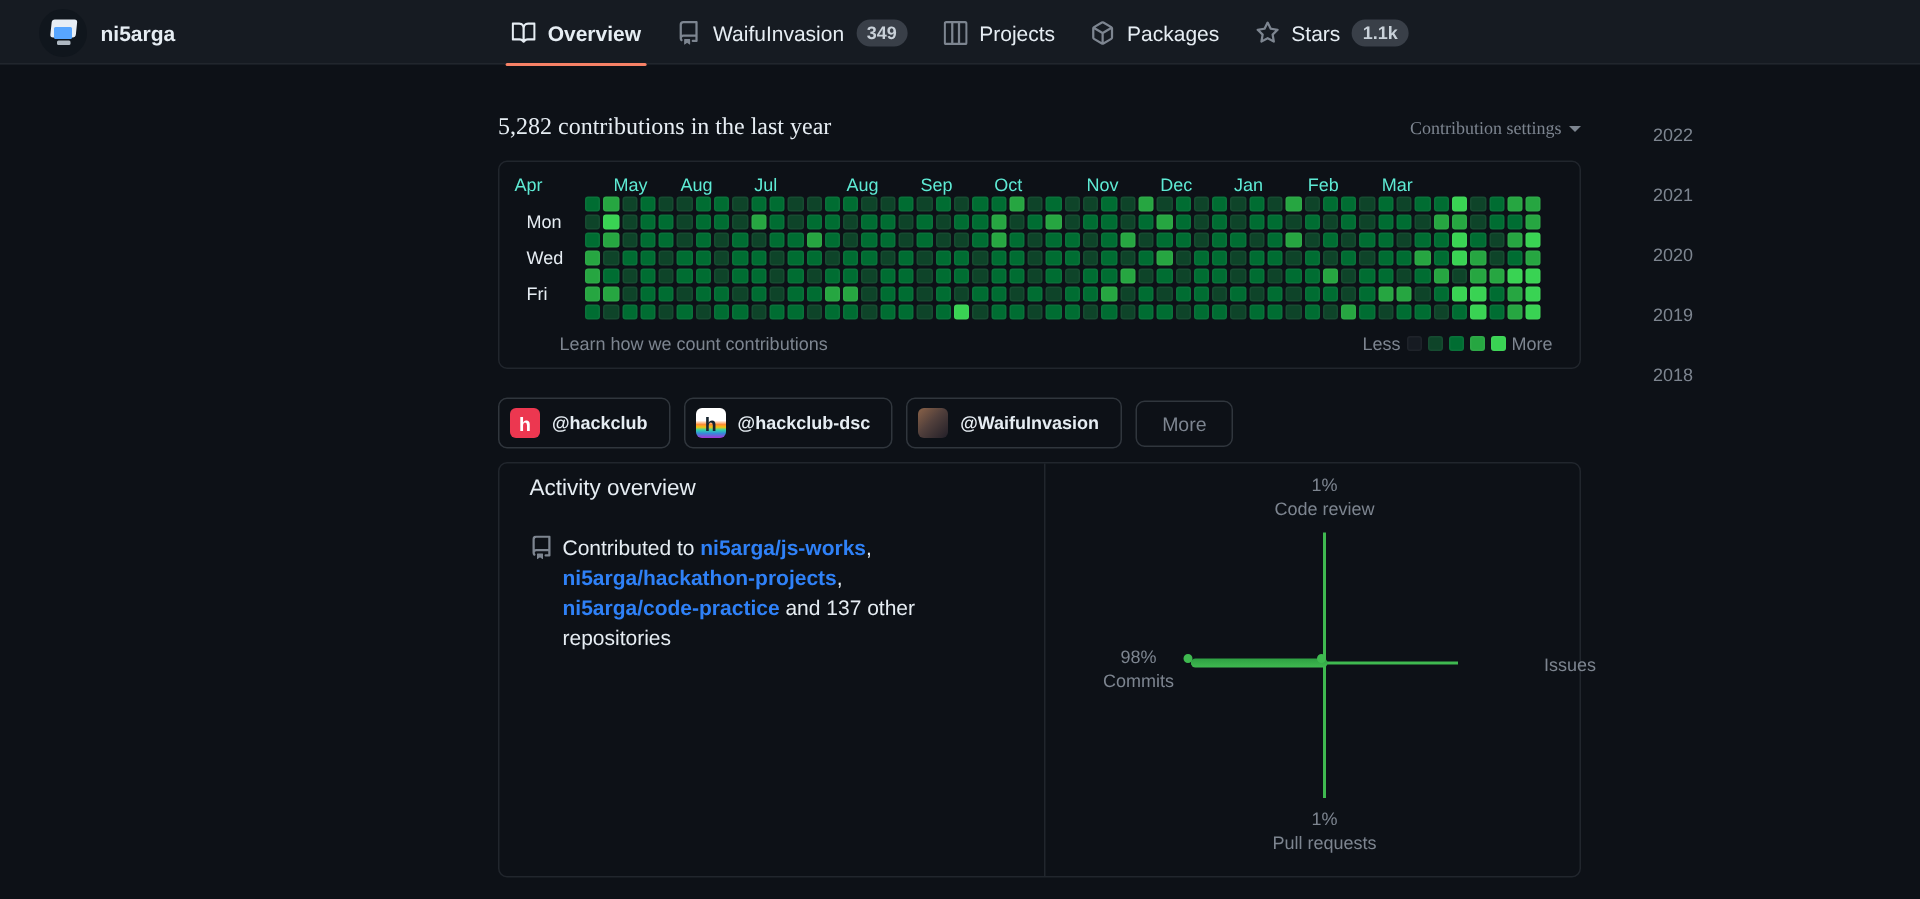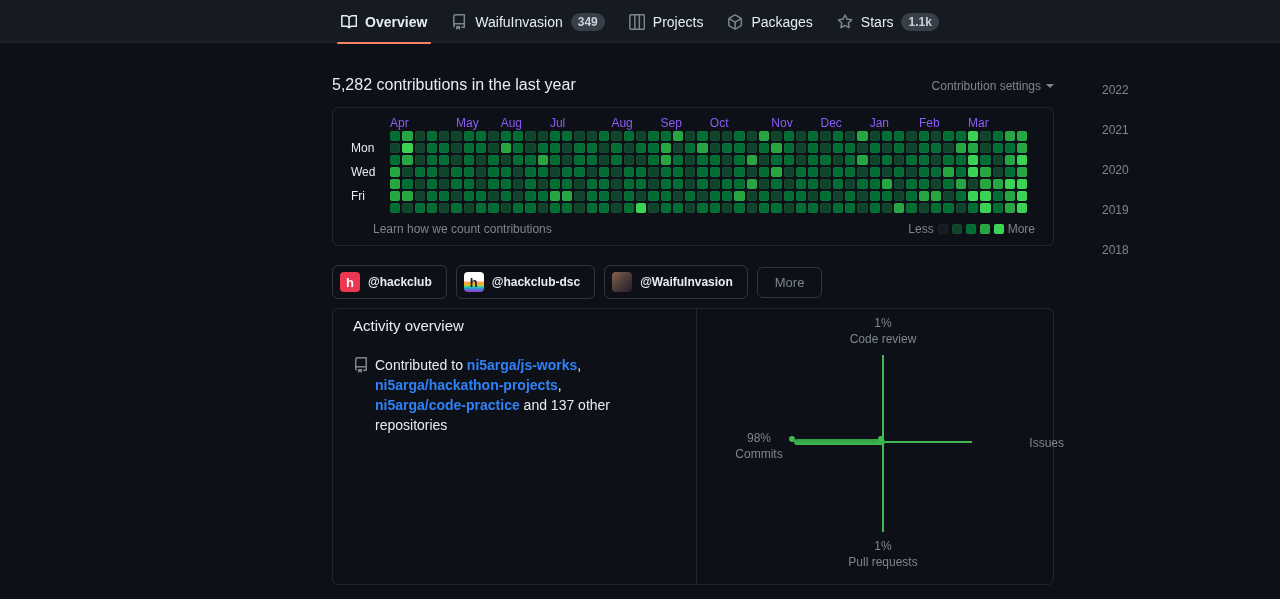--- a/index.html
+++ b/index.html
@@ -19,27 +19,27 @@
   .uname { font-size:14px; font-weight:600; color:#e6edf3; cursor:pointer; }
   .nav { position:absolute; left:50%; top:0; transform:translateX(-50%); height:43px; display:flex; align-items:stretch; }
   .tab { display:flex; align-items:center; gap:8px; padding:0 12px; font-size:14px; color:#e6edf3; text-decoration:none; position:relative; cursor:pointer; }
   .tab .octicon { color:#7d8590; }
   .tab.active { font-weight:600; }
   .tab.active .octicon { color:#e6edf3; }
   .tab.active::after { content:""; position:absolute; left:8px; right:8px; bottom:-1px; height:2px; background:#f78166; border-radius:3px; }
   .pill { background:rgba(110,118,129,0.4); color:#c9d1d9; font-size:12px; font-weight:600; line-height:18px; padding:0 7px; border-radius:10px; }
   
   .content { position:absolute; left:332px; top:43px; width:722px; }
-  .c-head { margin-top:33px; display:flex; justify-content:space-between; align-items:baseline; }
+  .c-head { margin-top:33px; display:flex; justify-content:space-between; align-items:baseline;font-family:Liberation Serif, serif; }
   h2.title { margin:0; font-size:16px; font-weight:400; color:#e6edf3; }
   .settings { font-size:12px; color:#7d8590; display:flex; align-items:center; gap:5px; cursor:pointer; background:none; border:none; padding:0; font-family:inherit; }
   .caret { width:0; height:0; border-left:4px solid transparent; border-right:4px solid transparent; border-top:4px solid #7d8590; }
   
   .card { margin-top:13px; border:1px solid #21262d; border-radius:6px; padding:8px 10px 9px; }
-  .months { position:relative; height:15px; margin-left:47px; font-size:12px; color:#8b5cf6; }
+  .months { position:relative; height:15px; font-size:12px; color:#5eead4; }
   .months span { position:absolute; top:0; }
   .graph-wrap { margin-left:47px; position:relative; }
   .day-labels span { position:absolute; left:-39px; width:35px; font-size:12px; color:#e6edf3; line-height:10px; }
   .grid { display:grid; grid-template-columns:repeat(52,10.3px); grid-auto-rows:10px; gap:2px; }
   .cell { border-radius:2px; outline:1px solid rgba(255,255,255,0.04); outline-offset:-1px; }
   .g-foot { margin-top:9px; display:flex; justify-content:space-between; align-items:center; font-size:12px; color:#7d8590; padding:0 8px 0 30px; }
   .learn { color:#7d8590; text-decoration:none; cursor:pointer; }
   .legend { display:flex; align-items:center; gap:4px; }
   .legend-sq { width:10px; height:10px; border-radius:2px; display:inline-block; outline:1px solid rgba(255,255,255,0.04); outline-offset:-1px; }
   
@@ -72,20 +72,28 @@
   .al-bottom { left:116px; top:229px; width:140px; }
   
   .years { position:absolute; left:1086px; top:75px; width:113px; }
   .year { height:31px; line-height:31px; padding-left:16px; border-radius:6px; font-size:12px; color:#7d8590; margin-bottom:9px; cursor:pointer; }
   .year.selected { background:#1f6feb; color:#ffffff; font-weight:600; }
 </style>
 </head>
 <body>
 
 <header class="topbar">
+  <div class="userbox">
+    <span class="hdr-avatar">
+      <span class="paper"></span>
+      <span class="screen"></span>
+      <span class="base"></span>
+    </span>
+    <span class="uname">ni5arga</span>
+  </div>
   <nav class="nav">
       <a class="tab active">
         <svg viewBox="0 0 16 16" width="16" height="16" class="octicon">
           <path fill="currentColor" d="M0 1.75A.75.75 0 0 1 .75 1h4.253c1.227 0 2.317.59 3 1.501A3.743 3.743 0 0 1 11.006 1h4.245a.75.75 0 0 1 .75.75v10.5a.75.75 0 0 1-.75.75h-4.507a2.25 2.25 0 0 0-1.591.659l-.622.621a.75.75 0 0 1-1.06 0l-.622-.621A2.25 2.25 0 0 0 5.258 13H.75a.75.75 0 0 1-.75-.75Zm7.251 10.324.004-5.073-.002-2.253A2.25 2.25 0 0 0 5.003 2.5H1.5v9h3.757a3.75 3.75 0 0 1 1.994.574ZM8.755 4.75l-.004 7.322a3.752 3.752 0 0 1 1.992-.572H14.5v-9h-3.495a2.25 2.25 0 0 0-2.25 2.25Z"></path>
         </svg>
         <span>Overview</span>
       </a>
       <a class="tab">
         <svg viewBox="0 0 16 16" width="16" height="16" class="octicon">
           <path fill="currentColor" d="M2 2.5A2.5 2.5 0 0 1 4.5 0h8.75a.75.75 0 0 1 .75.75v12.5a.75.75 0 0 1-.75.75h-2.5a.75.75 0 0 1 0-1.5h1.75v-2h-8a1 1 0 0 0-.714 1.7.75.75 0 1 1-1.072 1.05A2.495 2.495 0 0 1 2 11.5Zm10.5-1h-8a1 1 0 0 0-1 1v6.708A2.486 2.486 0 0 1 4.5 9h8ZM5 12.25a.25.25 0 0 1 .25-.25h3.5a.25.25 0 0 1 .25.25v3.25a.25.25 0 0 1-.4.2l-1.45-1.087a.249.249 0 0 0-.3 0L5.4 15.7a.25.25 0 0 1-.4-.2Z"></path>

